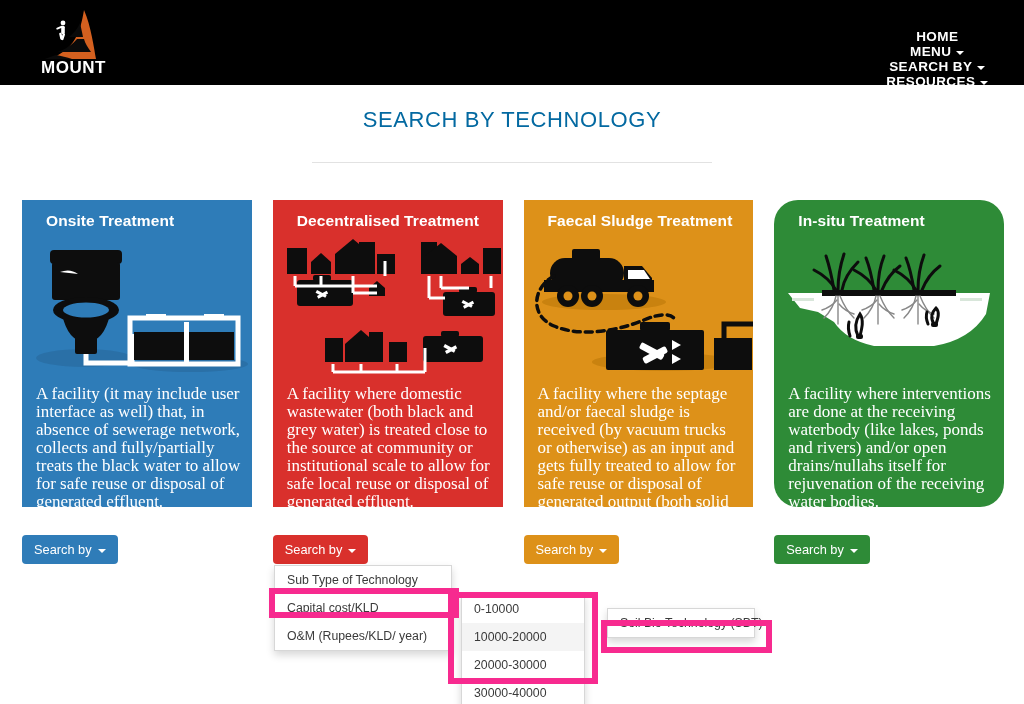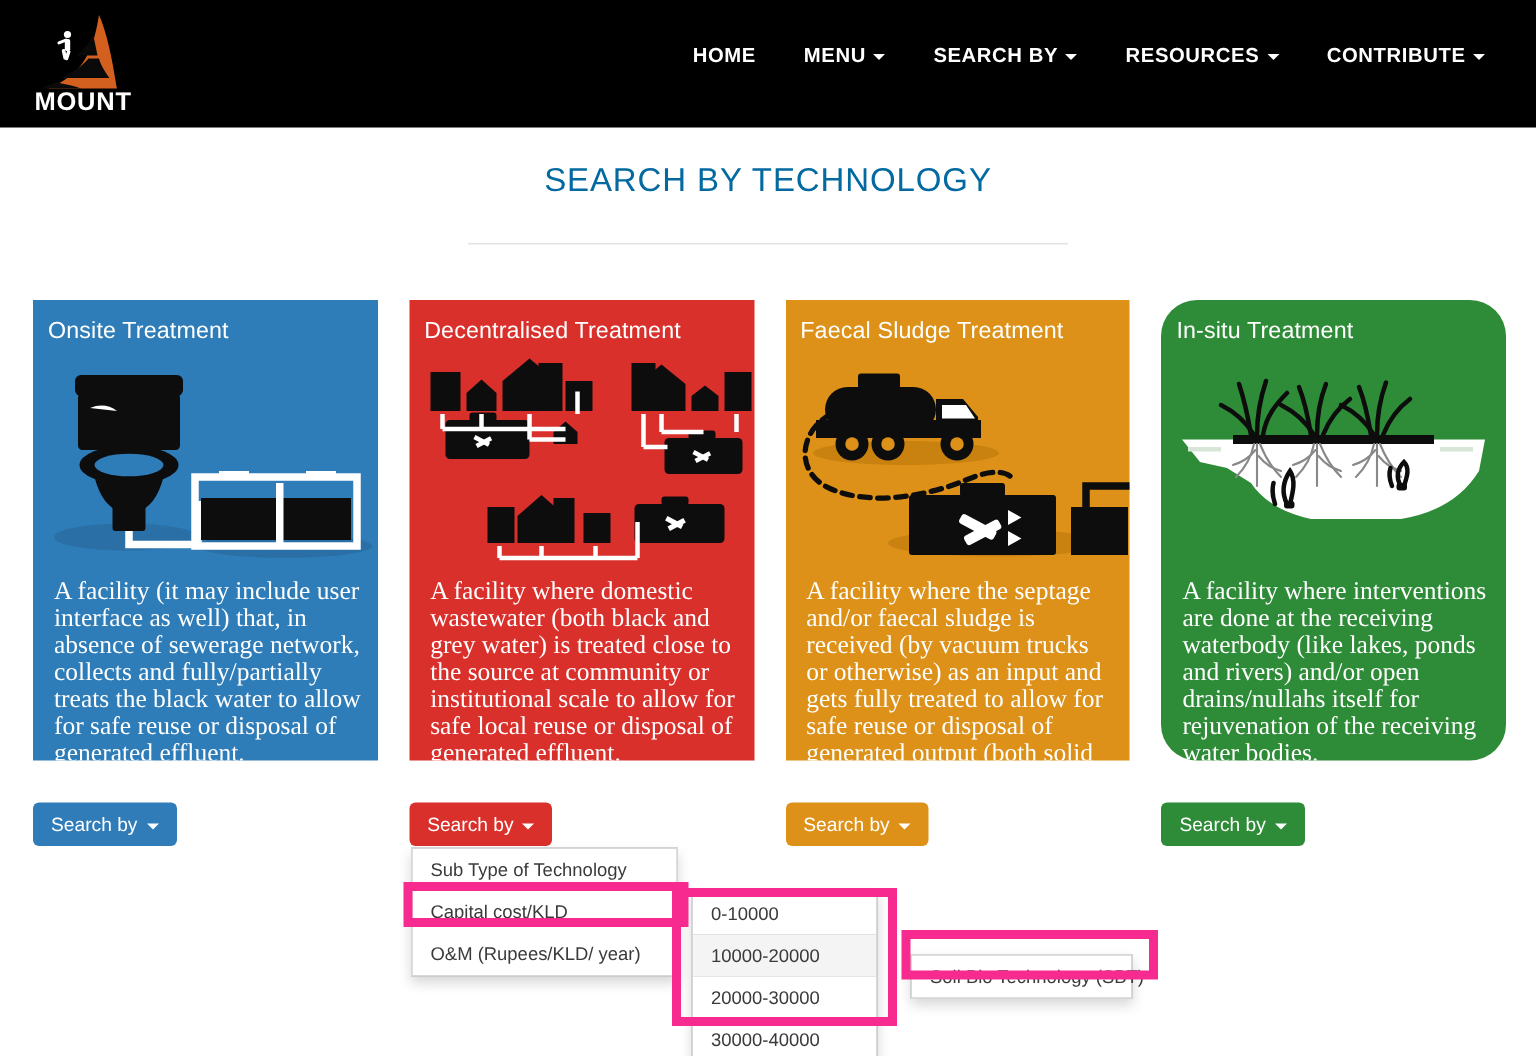--- a/index.html
+++ b/index.html
@@ -14,34 +14,35 @@
   
   .navbar {
     height: 85px;
     background: #000000;
     display: flex;
     align-items: center;
     position: relative;
   }
   .logo-wrap {
     position: absolute;
-    left: 18px;
+    left: 36px;
     top: 6px;
     width: 76px;
     height: 70px;
   }
   .logo-wrap svg { display: block; }
 
   .nav-links {
     position: absolute;
     right: 18px;
     top: 29px;
     display: flex;
     align-items: center;
     gap: 0px;
+    flex-direction: column;
   }
   .nav-item {
     color: #ffffff;
     font-size: 13.5px;
     font-weight: bold;
     letter-spacing: 0.4px;
     padding: 0 16px;
     text-decoration: none;
     white-space: nowrap;
     display: inline-flex;
@@ -86,22 +87,22 @@
   }
   .card {
     width: 230px;
     height: 307px;
     position: relative;
     overflow: hidden;
   }
   .card-title {
     color: #ffffff;
     font-size: 15.5px;
-    font-weight: normal;
-    padding: 12px 0 0 10px;
+    font-weight: bold;
+    padding: 12px 0 0 24px;
     letter-spacing: 0.1px;
   }
   .card-art {
     position: absolute;
     top: 36px;
     left: 0;
     width: 230px;
     height: 150px;
   }
   .card-desc {
@@ -158,21 +159,21 @@
     top: 565px;
     left: 274px;
     width: 178px;
   }
   #menu-level2 {
     top: 594px;
     left: 461px;
     width: 124px;
   }
   #menu-level3 {
-    top: 636px;
+    top: 608px;
     left: 607px;
     width: 148px;
   }
   .dd-item {
     font-size: 12.3px;
     color: #3a3a3a;
     padding: 7px 12px;
     white-space: nowrap;
     cursor: pointer;
     background: #ffffff;

